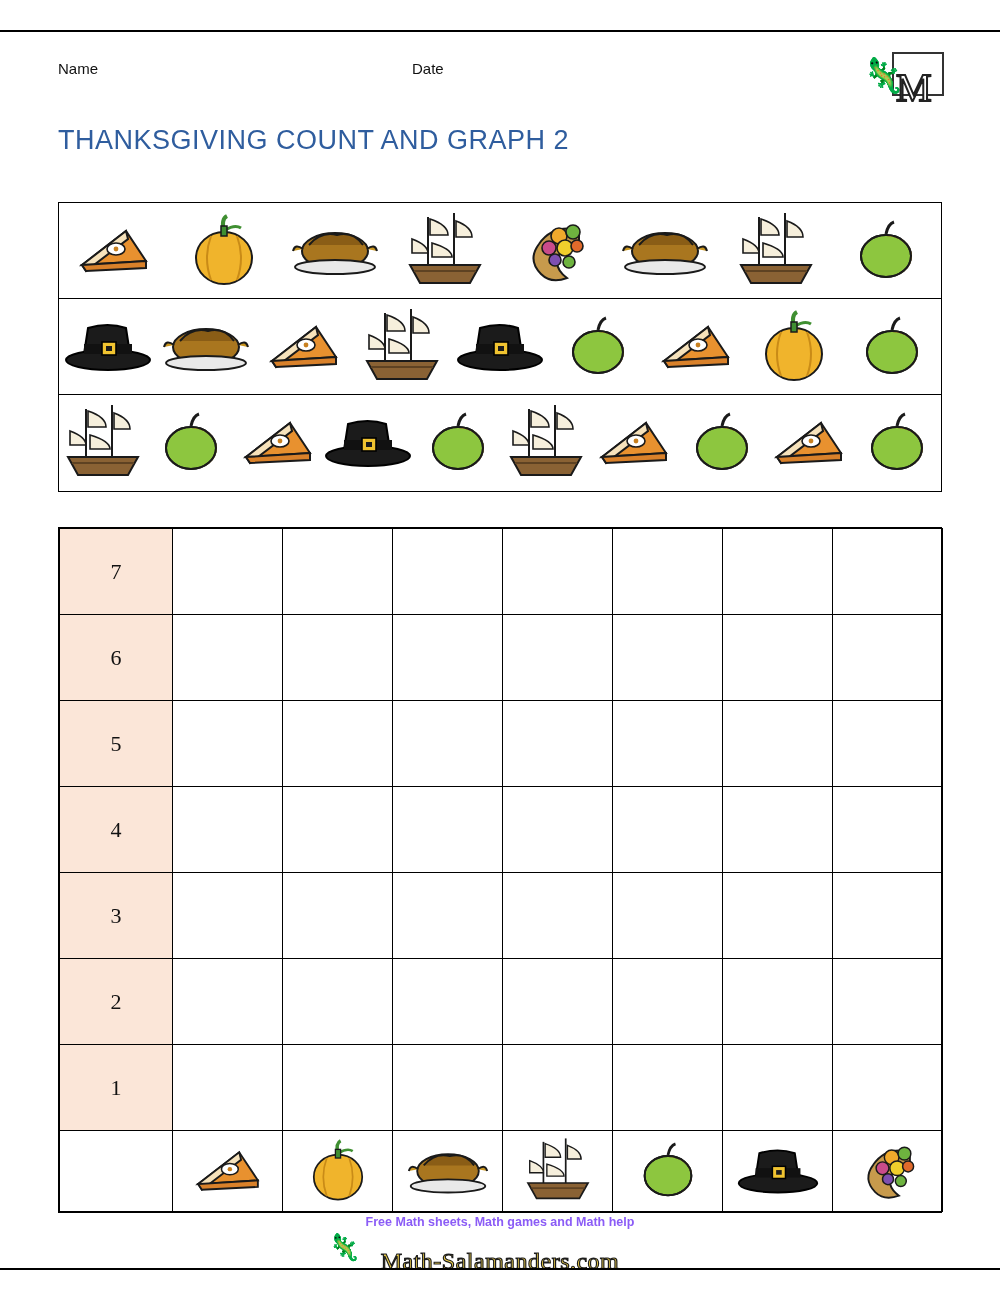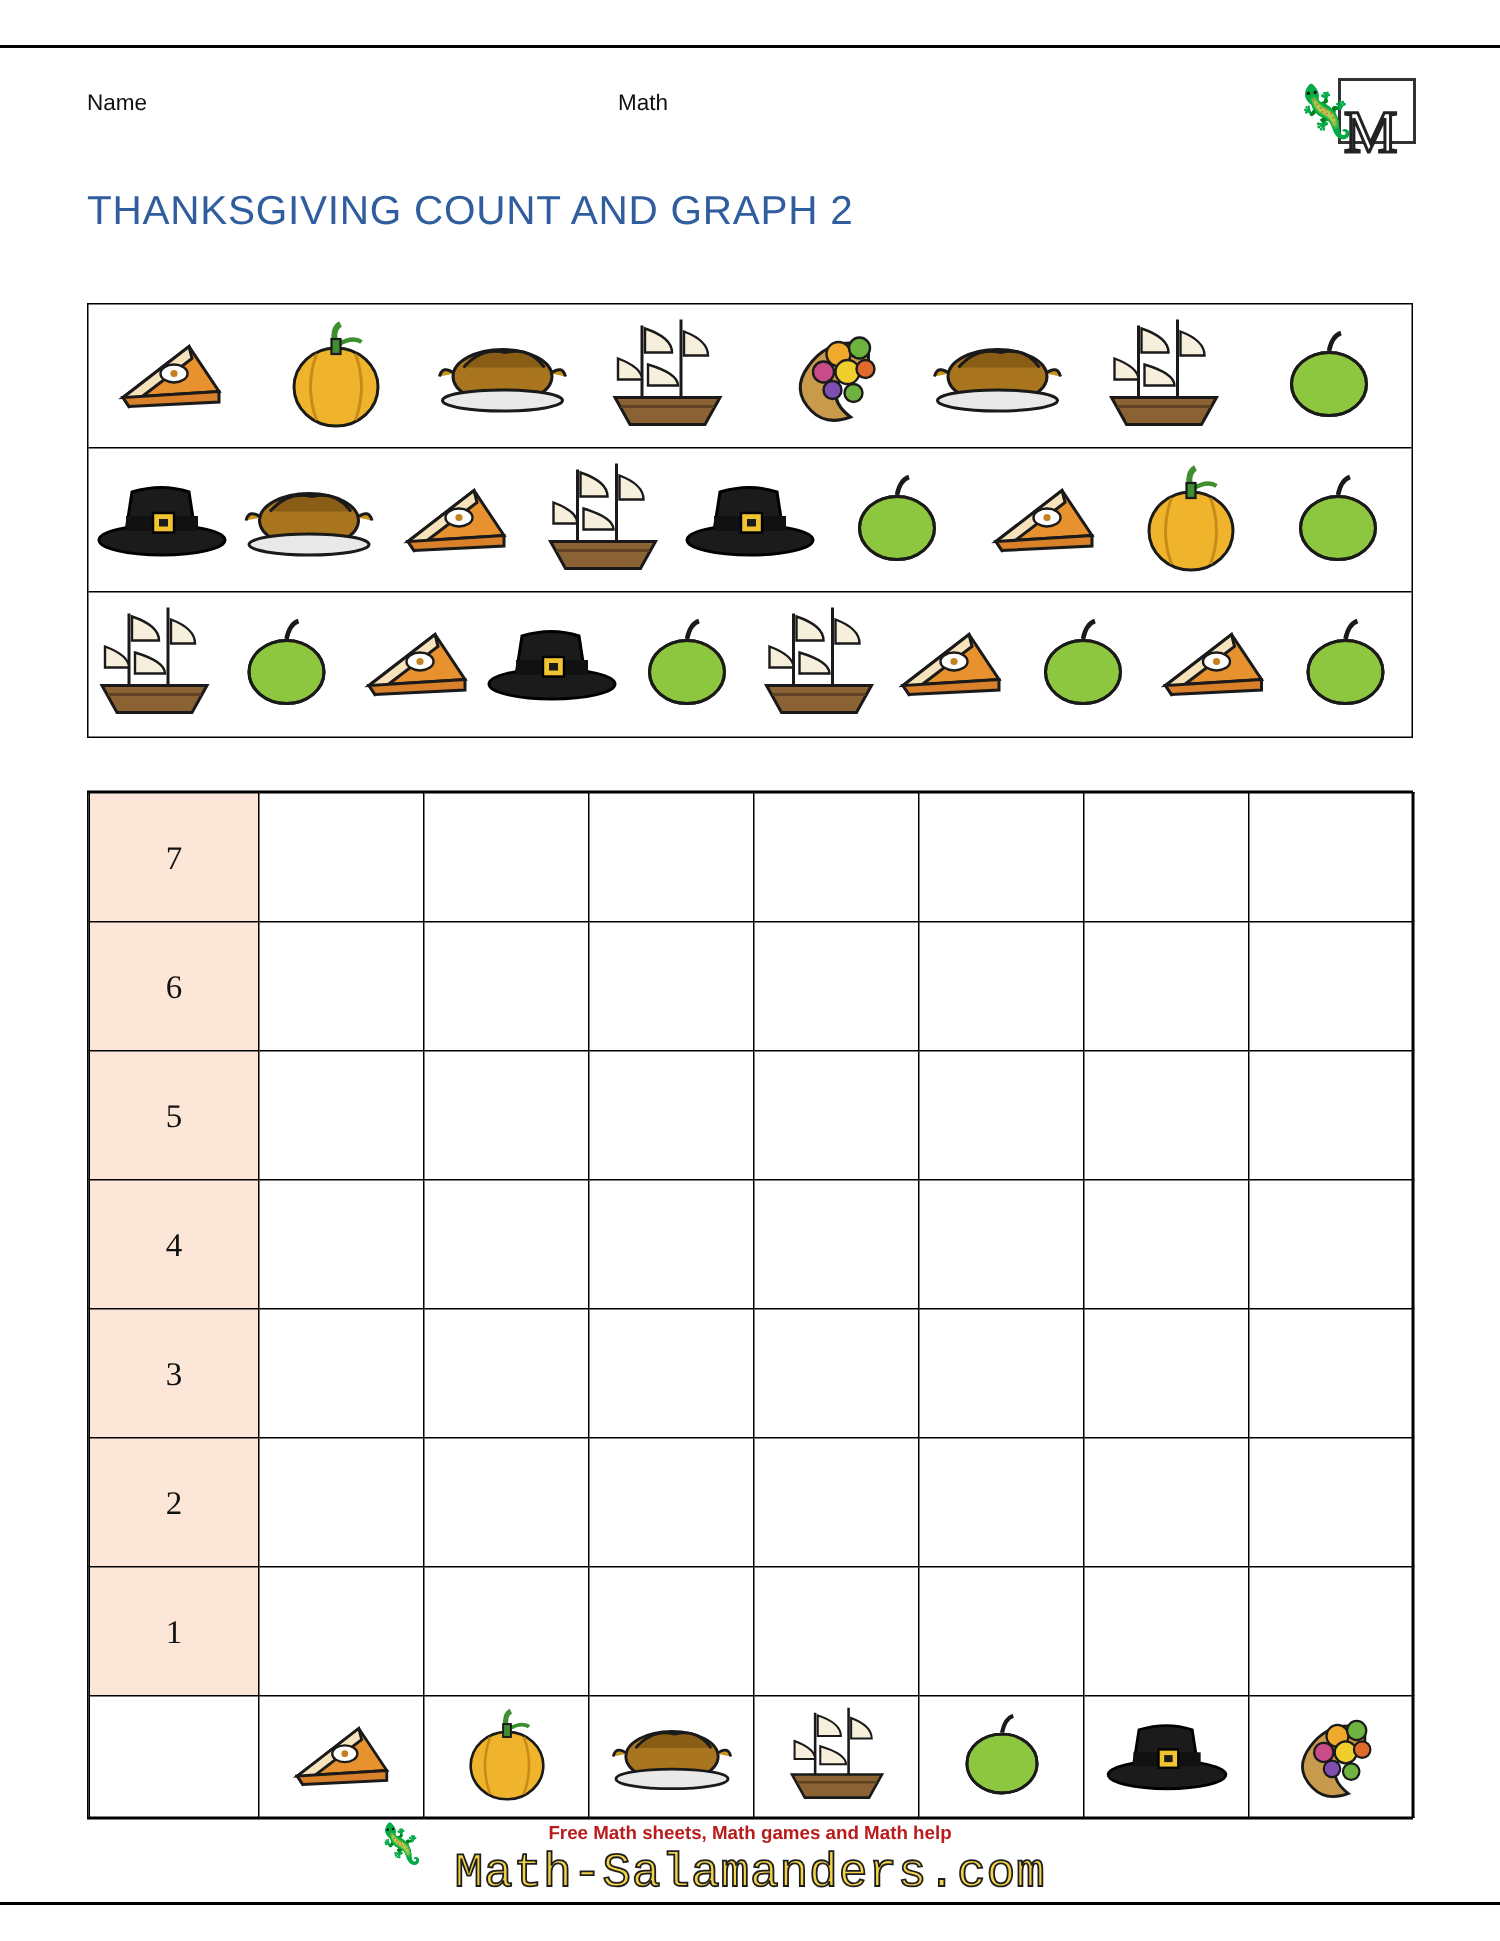--- a/index.html
+++ b/index.html
@@ -154,51 +154,51 @@
   
   .footer {
     position: absolute;
     left: 0; top: 1215px;
     width: 1000px;
     text-align: center;
   }
   .footer .tagline {
     font-size: 12.5px;
     font-weight: bold;
-    color: #b91c1c;
-    margin-bottom: 1px;
+    color: #8b5cf6;
+    margin-bottom: 19px;
   }
   .footer .brandwrap {
     display: inline-block;
     position: relative;
   }
   .footer .brand {
-    font-size: 32px;
-    font-family: Liberation Mono, monospace;
+    font-size: 24px;
+    font-family: Liberation Serif, serif;
     color: #f2d34a;
     -webkit-text-stroke: 1.2px #1d1d1d;
     letter-spacing: 0.5px;
   }
   .footer .sal-small {
     position: absolute;
     left: -52px; top: -16px;
     font-size: 26px;
     color: #e8c63a;
     -webkit-text-stroke: 1px #222;
   }
 </style>
 </head>
 <body>
 
 <div class="page">
 
   <div class="top-rule"></div>
 
   <div class="name-label">Name</div>
-  <div class="date-label">Math</div>
+  <div class="date-label">Date</div>
   <div class="worksheet-title">THANKSGIVING COUNT AND GRAPH 2</div>
 
   <div class="logo-top">
     <div class="mbox"></div>
     <div class="sal">🦎</div>
     <div class="mletter">M</div>
   </div>
 
   <div class="pic-rows">
 

